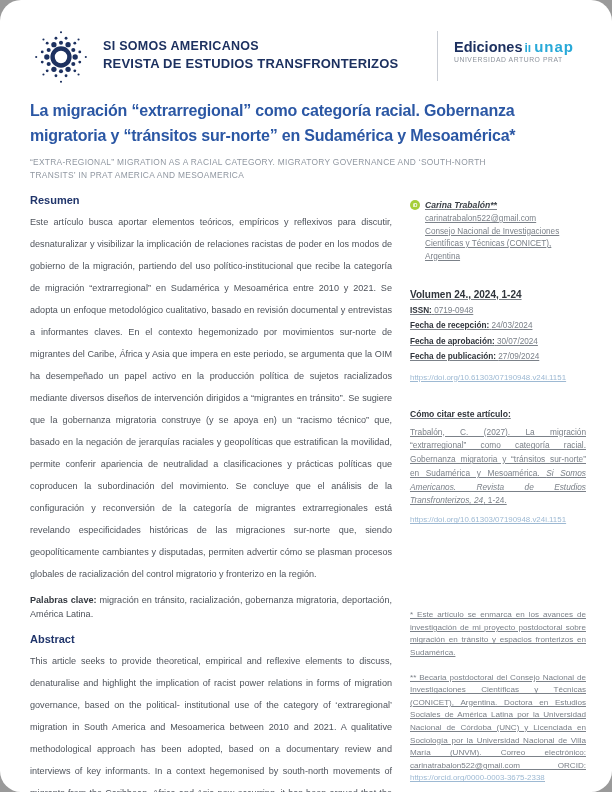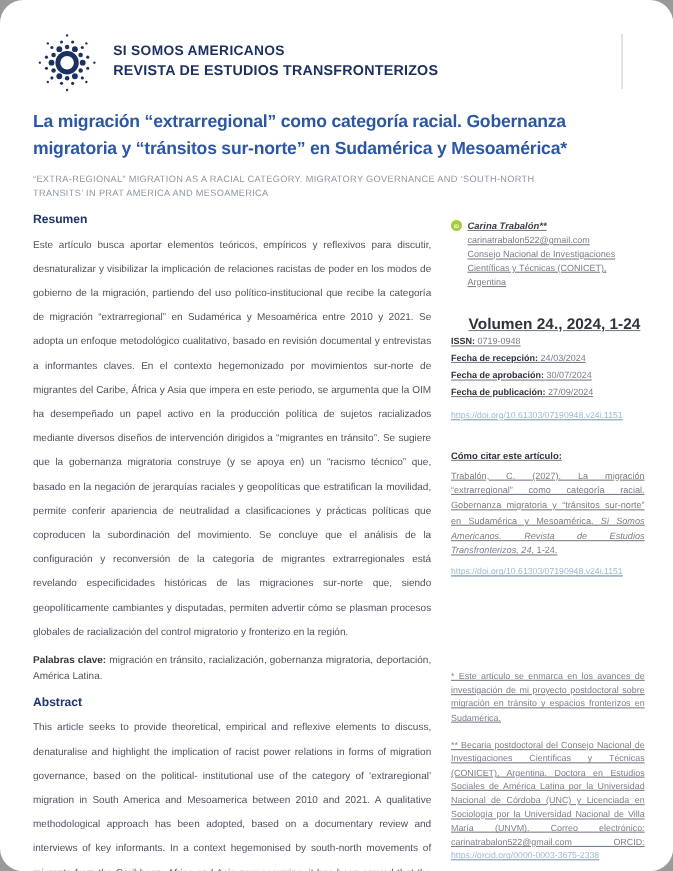--- a/index.html
+++ b/index.html
@@ -35,21 +35,21 @@
   p.body { font-size:9.1px; line-height:22px; text-align:justify; color:#4e535b; }
   p.kw { font-size:9.1px; line-height:13.6px; text-align:justify; color:#4e535b; margin-top:9px; }
   .kw b { color:#33383f; }
   
   aside.rightcol { width:176px; flex:none; font-size:8.2px; color:#7b8189; padding-top:6px;text-decoration:underline; }
   .author-row { display:flex; align-items:center; gap:5px; }
   .orcid { width:10px; height:10px; flex:none; }
   .a-name { font-size:8.6px; font-weight:700; font-style:italic; color:#3c4148; }
   .a-details { padding-left:15px; margin-top:3px; line-height:12.5px; }
   .meta { margin-top:24px; }
-  .m-volume { font-size:14px; font-weight:700; color:#2f343b; line-height:15.5px;margin-left:16px; }
+  .m-volume { font-size:10px; font-weight:700; color:#2f343b; line-height:15.5px; }
   .m-row { line-height:15.5px; }
   .m-row b { color:#2f343b; font-weight:700; }
   .link { color:#9db9d3; text-decoration:underline; font-size:7.9px; cursor:pointer; }
   .m-doi { margin-top:7px; line-height:11px; }
   .cite { margin-top:26px; }
   .c-head { font-size:8.6px; font-weight:700; color:#2f343b; }
   .c-text { margin-top:7px; font-size:8.3px; line-height:13.8px; text-align:justify; }
   .c-text i { font-style:italic; }
   .c-doi { margin-top:6px; line-height:11px; }
   .footnotes { margin-top:84px; font-size:8.1px; line-height:12.6px; text-align:justify; }
@@ -98,20 +98,28 @@
           <circle cx="35" cy="7" r="1.2"></circle>
             <circle cx="54.8" cy="15.2" r="1.2"></circle>
         </g>
       </svg>
     </div>
     <div class="jtitles">
       <div class="jt1">SI SOMOS AMERICANOS</div>
       <div class="jt2">REVISTA DE ESTUDIOS TRANSFRONTERIZOS</div>
     </div>
     <div class="hdr-div"></div>
+    <div class="publisher">
+      <div class="pub-line">
+        <span class="pub-ed">Ediciones</span>
+        <span class="pub-mark">iı</span>
+        <span class="pub-unap">unap</span>
+      </div>
+      <div class="pub-sub">UNIVERSIDAD ARTURO PRAT</div>
+    </div>
   </header>
 
   <h1 class="title">La migración “extrarregional” como categoría racial. Gobernanza migratoria y “tránsitos sur-norte” en Sudamérica y Mesoamérica*</h1>
   <div class="subtitle">“EXTRA-REGIONAL” MIGRATION AS A RACIAL CATEGORY. MIGRATORY GOVERNANCE AND ‘SOUTH-NORTH TRANSITS’ IN PRAT AMERICA AND MESOAMERICA</div>
 
   <div class="cols">
 
     <main class="leftcol">
       <h2 class="sec">Resumen</h2>
       <p class="body">Este artículo busca aportar elementos teóricos, empíricos y reflexivos para discutir, desnaturalizar y visibilizar la implicación de relaciones racistas de poder en los modos de gobierno de la migración, partiendo del uso político-institucional que recibe la categoría de migración “extrarregional” en Sudamérica y Mesoamérica entre 2010 y 2021. Se adopta un enfoque metodológico cualitativo, basado en revisión documental y entrevistas a informantes claves. En el contexto hegemonizado por movimientos sur-norte de migrantes del Caribe, África y Asia que impera en este periodo, se argumenta que la OIM ha desempeñado un papel activo en la producción política de sujetos racializados mediante diversos diseños de intervención dirigidos a “migrantes en tránsito”. Se sugiere que la gobernanza migratoria construye (y se apoya en) un “racismo técnico” que, basado en la negación de jerarquías raciales y geopolíticas que estratifican la movilidad, permite conferir apariencia de neutralidad a clasificaciones y prácticas políticas que coproducen la subordinación del movimiento. Se concluye que el análisis de la configuración y reconversión de la categoría de migrantes extrarregionales está revelando especificidades históricas de las migraciones sur-norte que, siendo geopolíticamente cambiantes y disputadas, permiten advertir cómo se plasman procesos globales de racialización del control migratorio y fronterizo en la región.</p>

